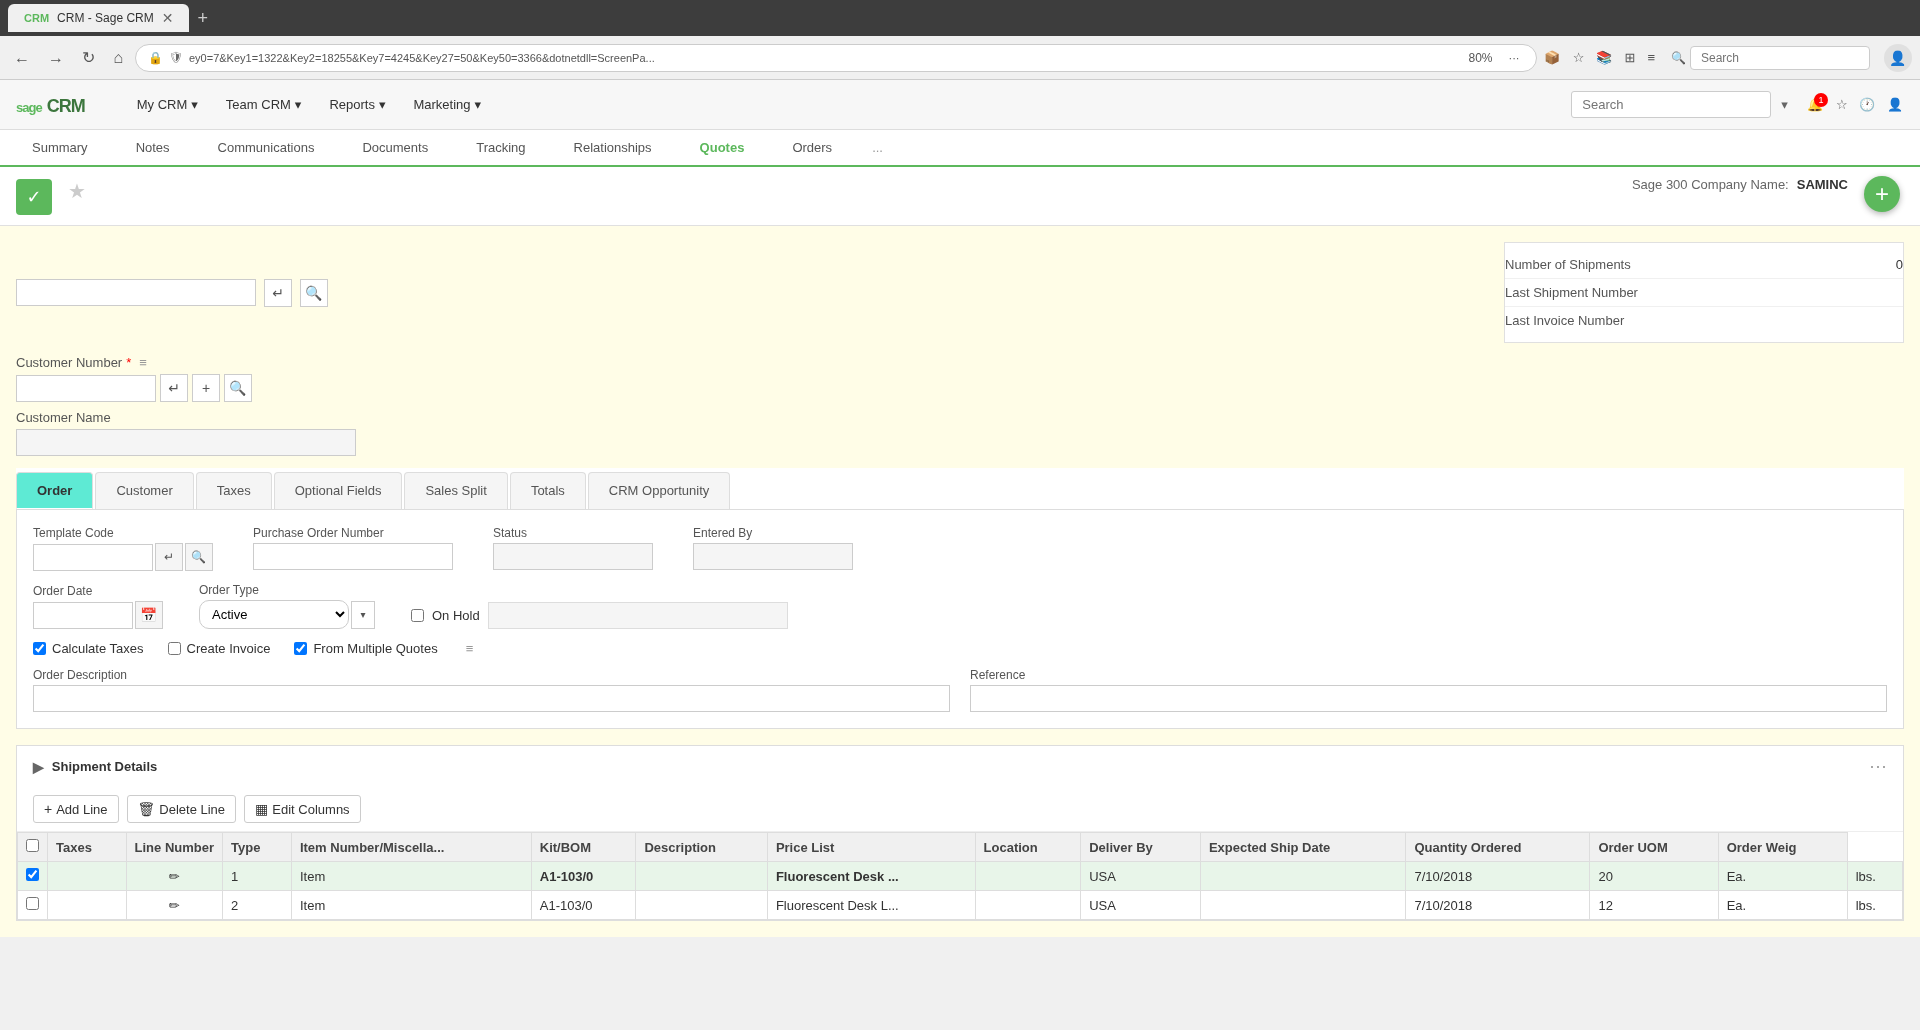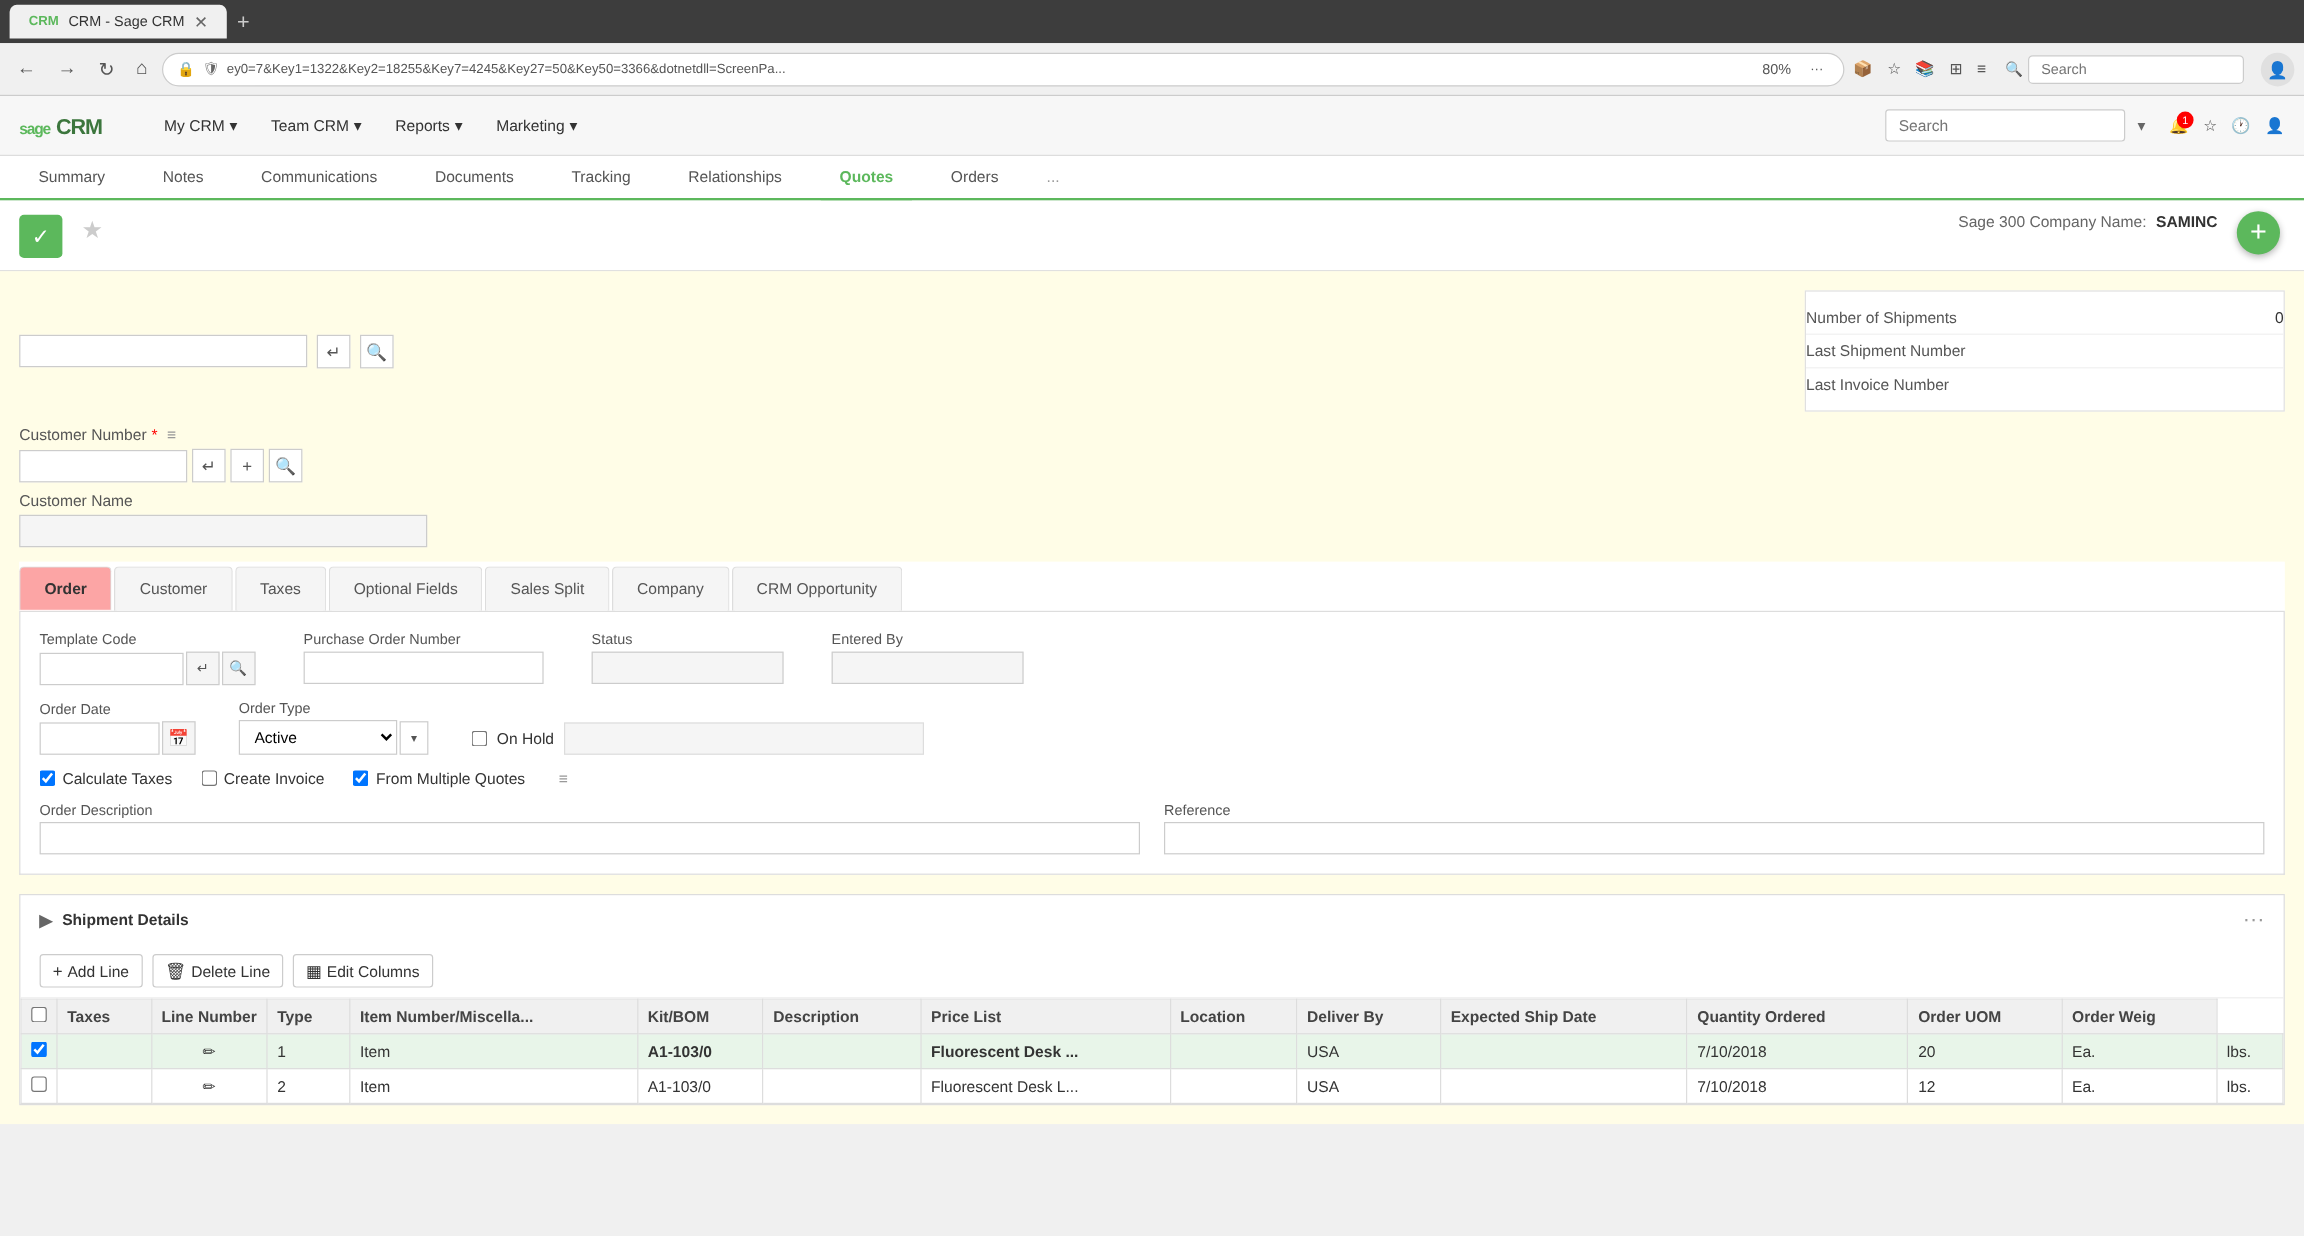--- a/index.html
+++ b/index.html
@@ -65,21 +65,21 @@
     .field-input { border: 1px solid #ccc; padding: 5px 8px; background: white; font-size: 13px; width: 160px; }
 
     .info-row { display: flex; justify-content: space-between; padding: 6px 0; border-bottom: 1px solid #f0f0f0; }
     .info-row:last-child { border-bottom: none; }
     .info-key { color: #555; font-size: 13px; }
     .info-val { color: #333; font-size: 13px; }
 
     
     .order-tabs { background: white; border-bottom: 1px solid #ddd; display: flex; padding: 0 0; margin-top: 0; }
     .order-tab { padding: 10px 20px; border: 1px solid #ddd; border-bottom: none; background: #f5f5f5; cursor: pointer; color: #555; font-size: 13px; margin-right: 2px; margin-top: 4px; border-radius: 4px 4px 0 0; }
-    .order-tab.active { background: #fca5a5; color: #333; font-weight: bold; border-bottom: 1px solid white; z-index: 1; }
+    .order-tab.active { background: #5eead4; color: #333; font-weight: bold; border-bottom: 1px solid white; z-index: 1; }
 
     
     .form-content { background: white; padding: 16px; border: 1px solid #ddd; border-top: none; }
     
     .fg-label { font-size: 12px; color: #555; margin-bottom: 3px; }
     .fg-input { border: 1px solid #ccc; padding: 5px 8px; background: white; font-size: 13px; width: 100%; }
     .fg-btn { width: 28px; height: 28px; border: 1px solid #ccc; background: #f5f5f5; cursor: pointer; display: flex; align-items: center; justify-content: center; font-size: 12px; color: #555; flex-shrink: 0; }
 
     .checkbox-row { display: flex; gap: 24px; align-items: center; margin: 12px 0; }
     .checkbox-item { display: flex; align-items: center; gap: 6px; cursor: pointer; }
@@ -303,21 +303,21 @@
       <div class="order-tab">
         <span>Taxes</span>
       </div>
       <div class="order-tab">
         <span>Optional Fields</span>
       </div>
       <div class="order-tab">
         <span>Sales Split</span>
       </div>
       <div class="order-tab">
-        <span>Company</span>
+        <span>Totals</span>
       </div>
       <div class="order-tab">
         <span>CRM Opportunity</span>
       </div>
     </div>
 
     <div class="form-content">
 
       <div style="display: grid; grid-template-columns: 200px 220px 180px 180px; gap: 0 20px; margin-bottom: 12px;">
         <div>
@@ -346,21 +346,21 @@
         <div>
           <div class="fg-label">Order Date</div>
           <div class="date-input-wrapper">
             <input class="date-input" style="">
             <button class="cal-btn">📅</button>
           </div>
         </div>
         <div>
           <div class="fg-label">Order Type</div>
           <div class="select-wrapper">
-            <select class="select-ctrl" style="width: 132px;">
+            <select class="select-ctrl" style="width: 150px; border-radius: 10px;">
               <option>Active</option>
               <option>Future</option>
               <option>Standing</option>
             </select>
             <span class="select-arrow">▾</span>
           </div>
         </div>
         <div class="on-hold-row">
           <input type="checkbox" id="on-hold" style="">
           <label for="on-hold" class="checkbox-label">On Hold</label>

